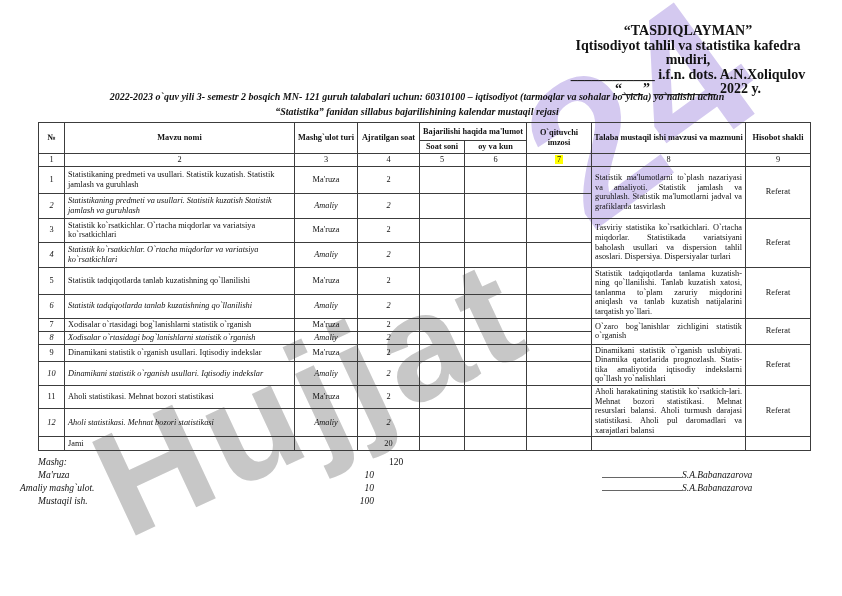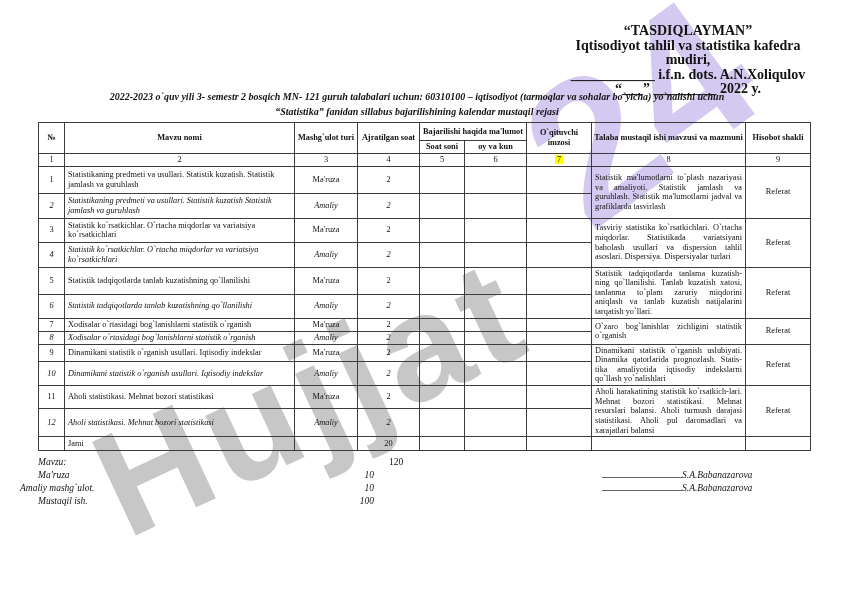--- a/index.html
+++ b/index.html
@@ -267,21 +267,21 @@
         <td class="c bold">20</td>
         <td></td>
         <td></td>
         <td></td>
         <td></td>
         <td></td>
       </tr>
     </tbody>
   </table>
 
-  <div class="f-abs f-it" style="left:38px; top:457px;">Mavzu:</div>
+  <div class="f-abs f-it" style="left:38px; top:457px;">Mashg:</div>
   <div class="f-abs f-total" style="left:378px; top:457px;">120</div>
 
   <div class="f-abs f-it" style="left:38px; top:470px;">Ma'ruza</div>
   <div class="f-abs f-val" style="left:330px; top:470px;">10</div>
   <div class="f-abs sig" style="left:602px; top:468px;"><span class="sig-rule"></span><span>S.A.Babanazarova</span></div>
 
   <div class="f-abs f-it" style="left:20px; top:483px;">Amaliy mashg`ulot.</div>
   <div class="f-abs f-val" style="left:330px; top:483px;">10</div>
   <div class="f-abs sig" style="left:602px; top:481px;"><span class="sig-rule"></span><span>S.A.Babanazarova</span></div>
 

